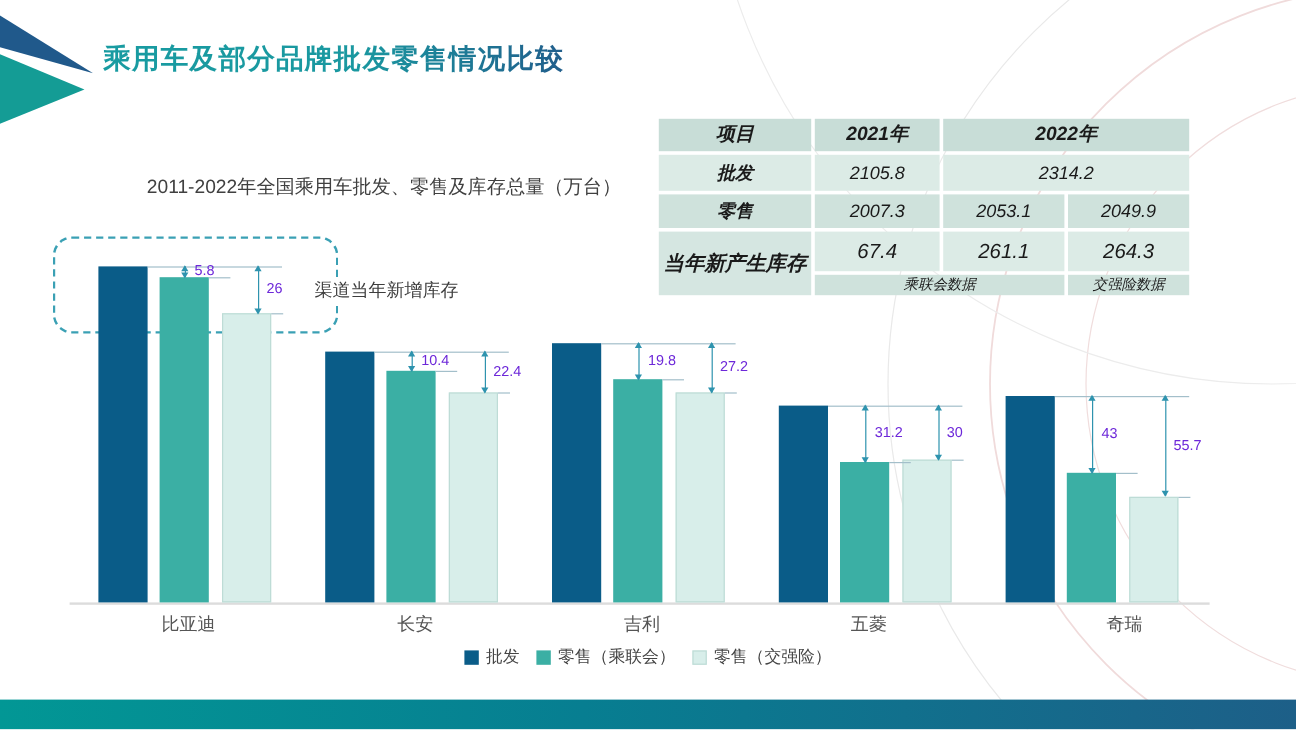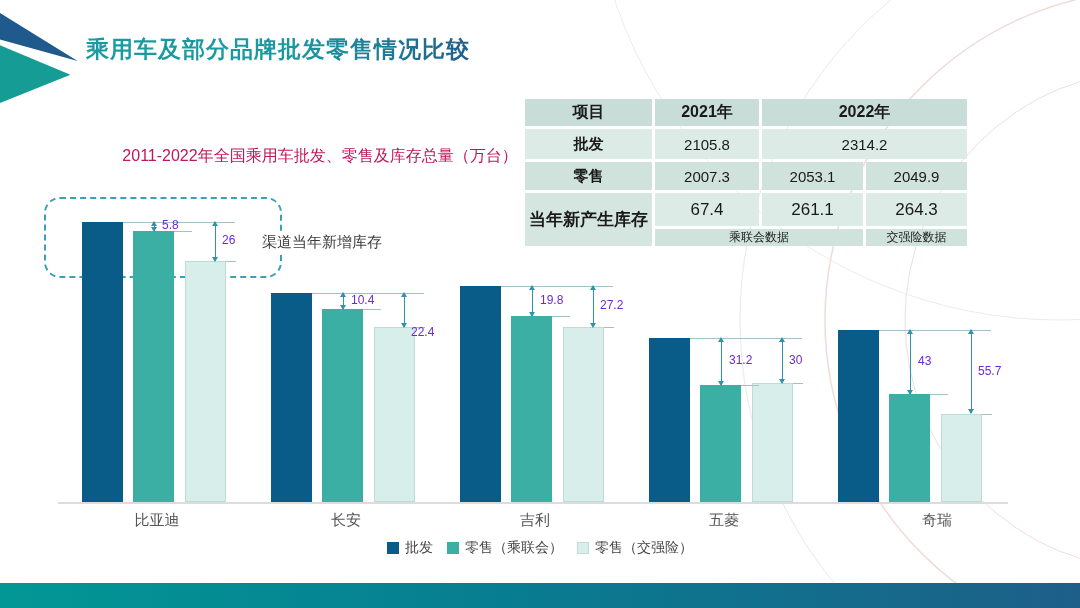--- a/index.html
+++ b/index.html
@@ -20,21 +20,21 @@
   
   .page-title { position:absolute; left:86px; top:34px; font-size:23px; font-weight:bold;
     letter-spacing:1px; color:#199aa0; white-space:nowrap; }
   @supports ((-webkit-background-clip:text) or (background-clip:text)) {
     .page-title { background:linear-gradient(90deg,#189ba1 0%,#1a98a0 55%,#215e8c 100%);
       -webkit-background-clip:text; background-clip:text; color:transparent; }
   }
 
   
   .chart-title { position:absolute; left:90px; top:146px; width:460px; text-align:center;
-    font-size:16px; color:#be185d; }
+    font-size:16px; color:#404040; }
 
   
   .callout-box { position:absolute; left:44px; top:197px; width:238px; height:81px;
     border:2px dashed #3aa0b4; border-radius:16px; }
   .callout-label { position:absolute; left:258px; top:232px; font-size:15px; color:#3d3d3d;
     background:#fff; padding:1px 4px; white-space:nowrap; }
 
   
   #chart { position:absolute; left:58px; top:195px; width:960px; height:340px; }
   .bar { position:absolute; width:41px; }
@@ -51,21 +51,21 @@
     border-top:5px solid #2e93ae; }
   .gap-label { position:absolute; font-size:12px; color:#6d28d9; white-space:nowrap; }
 
   
   #legend { position:absolute; left:0; right:0; top:539px; display:flex;
     justify-content:center; align-items:center; gap:14px; }
   .legend-item { display:flex; align-items:center; gap:6px; font-size:14px; color:#444; }
   .legend-swatch { width:12px; height:12px; display:inline-block; }
 
   
-  .table-wrap { position:absolute; left:522px; top:96px; }
+  .table-wrap { position:absolute; left:546px; top:96px;font-style:italic; }
   table { border-collapse:separate; border-spacing:3px; }
   td, th { text-align:center; vertical-align:middle; color:#1a1a1a; font-size:15px;
     padding:0 4px; }
   .th-row th { background:#c8ddd7; height:27px; font-size:16px; }
   .row-a td { background:#dcebe6; }
   .row-b td { background:#cfe2dc; }
   .r1 td { height:30px; }
   .r2 td { height:28px; }
   .r3 td { height:33px; font-size:17px; }
   .r4 td { height:17px; font-size:12px; }
@@ -117,21 +117,21 @@
       <div class="bar" style="left: 213px; top: 98.05px; height: 208.95px; background: rgb(10, 92, 136);"></div>
       <div class="bar" style="left: 264px; top: 113.65px; height: 193.35px; background: rgb(59, 175, 164);"></div>
       <div class="bar light" style="left: 316px; top: 131.65px; height: 175.35px; background: rgb(216, 238, 234);"></div>
       <div class="cat-label" style="left: 233px; top: 316px;">长安</div>
       <div class="dim-line" style="left: 254px; top: 98.05px; width: 112px;"></div>
       <div class="dim-line" style="left: 305px; top: 113.65px; width: 18px;"></div>
       <div class="dim-line" style="left: 357px; top: 131.65px; width: 10px;"></div>
       <div class="dim-arrow" style="left: 285px; top: 98.05px; height: 15.6px;"></div>
       <div class="dim-arrow" style="left: 346px; top: 98.05px; height: 33.6px;"></div>
       <div class="gap-label" style="left: 293px; top: 97.85px;">10.4</div>
-      <div class="gap-label" style="left: 353px; top: 106.85px; margin-top: 23px;">22.4</div>
+      <div class="gap-label" style="left: 353px; top: 106.85px;">22.4</div>
       <div class="bar" style="left: 402px; top: 91px; height: 216px; background: rgb(10, 92, 136);"></div>
       <div class="bar" style="left: 453px; top: 120.7px; height: 186.3px; background: rgb(59, 175, 164);"></div>
       <div class="bar light" style="left: 505px; top: 131.8px; height: 175.2px; background: rgb(216, 238, 234);"></div>
       <div class="cat-label" style="left: 422px; top: 316px;">吉利</div>
       <div class="dim-line" style="left: 443px; top: 91px; width: 112px;"></div>
       <div class="dim-line" style="left: 494px; top: 120.7px; width: 18px;"></div>
       <div class="dim-line" style="left: 546px; top: 131.8px; width: 10px;"></div>
       <div class="dim-arrow" style="left: 474px; top: 91px; height: 29.7px;"></div>
       <div class="dim-arrow" style="left: 535px; top: 91px; height: 40.8px;"></div>
       <div class="gap-label" style="left: 482px; top: 97.85px;">19.8</div>

